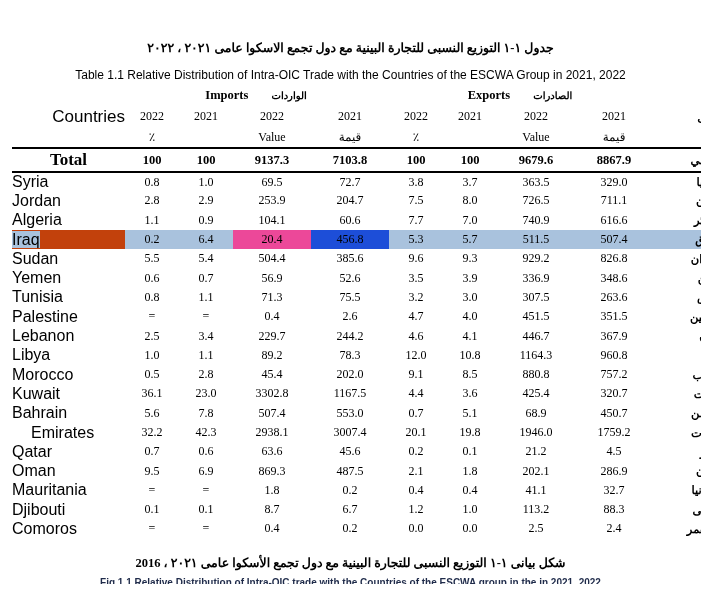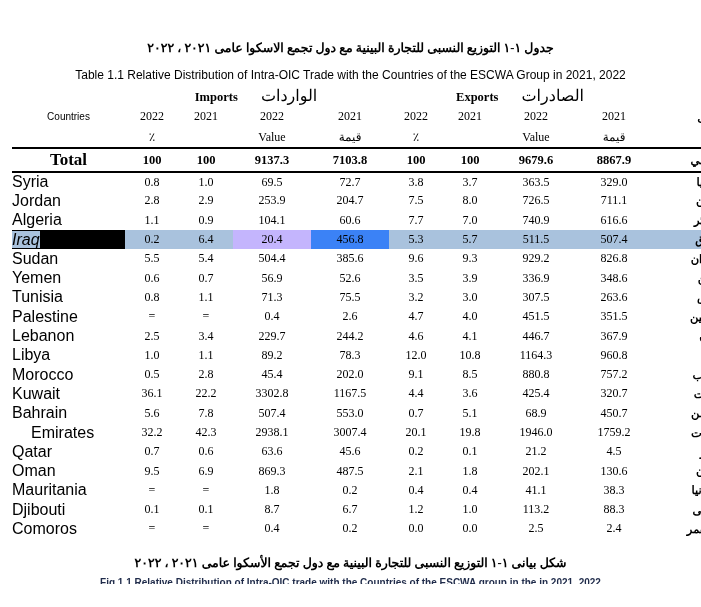--- a/index.html
+++ b/index.html
@@ -79,37 +79,37 @@
   .vl-left   { border-left: 1.4px solid #000; }
 
   
   .hdr-group {
     text-align: center;
     font-weight: bold;
     font-size: 12.5px;
     height: 19px;
     font-family: "Liberation Serif", serif;
   }
-  .hdr-group .ar { font-weight: normal; font-size: 16px; padding-right: 6px; margin-left: 20px;}
+  .hdr-group .ar { font-weight: bold; font-size: 10px; padding-right: 6px; margin-left: 20px;}
   .hdr-group .en { padding-left: 4px; }
   .hdr-yr {
     text-align: center;
     height: 22px;
     font-size: 12px;
     margin-top: 44px;
   }
   .hdr-sub {
     text-align: center;
     height: 21px;
     font-size: 12px;
   }
   .hdr-country {
-    text-align: center;
+    text-align: right;
     font-family: "Liberation Sans", sans-serif;
-    font-size: 10px;
+    font-size: 17px;
   }
   .hdr-ar {
     text-align: center;
     font-family: "Liberation Serif", serif;
     font-weight: bold;
     font-size: 11.5px;
     direction: rtl;
   }
 
   
@@ -286,25 +286,25 @@
             <td class="c-num-cell">0.9</td>
             <td class="c-num-cell">104.1</td>
             <td class="c-num-cell">60.6</td>
             <td class="c-num-cell vl-left">7.7</td>
             <td class="c-num-cell">7.0</td>
             <td class="c-num-cell">740.9</td>
             <td class="c-num-cell">616.6</td>
             <td class="c-ar-cell vl-left"><span>الجزائر</span></td>
           </tr>
           <tr class="drow highlight">
-            <td class="c-name" style="background: #000000; font-style: italic;"><span style="background: rgb(169, 194, 221);">Iraq</span></td>
+            <td class="c-name" style="background: #c2410c;"><span style="background: rgb(169, 194, 221);">Iraq</span></td>
             <td class="c-num-cell vl-left" style="background: rgb(169, 194, 221);">0.2</td>
             <td class="c-num-cell" style="background: rgb(169, 194, 221);">6.4</td>
-            <td class="c-num-cell" style="background: #c4b5fd;">20.4</td>
-            <td class="c-num-cell" style="background: #3b82f6;">456.8</td>
+            <td class="c-num-cell" style="background: #ec4899;">20.4</td>
+            <td class="c-num-cell" style="background: #1d4ed8;">456.8</td>
             <td class="c-num-cell vl-left" style="background: rgb(169, 194, 221);">5.3</td>
             <td class="c-num-cell" style="background: rgb(169, 194, 221);">5.7</td>
             <td class="c-num-cell" style="background: rgb(169, 194, 221);">511.5</td>
             <td class="c-num-cell" style="background: rgb(169, 194, 221);">507.4</td>
             <td class="c-ar-cell vl-left" style="background: rgb(169, 194, 221);"><span style="background: rgb(169, 194, 221);">العراق</span></td>
           </tr>
           <tr class="drow">
             <td class="c-name"><span>Sudan</span></td>
             <td class="c-num-cell vl-left">5.5</td>
             <td class="c-num-cell">5.4</td>
@@ -384,21 +384,21 @@
             <td class="c-num-cell">202.0</td>
             <td class="c-num-cell vl-left">9.1</td>
             <td class="c-num-cell">8.5</td>
             <td class="c-num-cell">880.8</td>
             <td class="c-num-cell">757.2</td>
             <td class="c-ar-cell vl-left"><span>المغرب</span></td>
           </tr>
           <tr class="drow">
             <td class="c-name"><span>Kuwait</span></td>
             <td class="c-num-cell vl-left">36.1</td>
-            <td class="c-num-cell">22.2</td>
+            <td class="c-num-cell">23.0</td>
             <td class="c-num-cell">3302.8</td>
             <td class="c-num-cell">1167.5</td>
             <td class="c-num-cell vl-left">4.4</td>
             <td class="c-num-cell">3.6</td>
             <td class="c-num-cell">425.4</td>
             <td class="c-num-cell">320.7</td>
             <td class="c-ar-cell vl-left"><span>الكويت</span></td>
           </tr>
           <tr class="drow">
             <td class="c-name"><span>Bahrain</span></td>
@@ -438,33 +438,33 @@
           </tr>
           <tr class="drow">
             <td class="c-name"><span>Oman</span></td>
             <td class="c-num-cell vl-left">9.5</td>
             <td class="c-num-cell">6.9</td>
             <td class="c-num-cell">869.3</td>
             <td class="c-num-cell">487.5</td>
             <td class="c-num-cell vl-left">2.1</td>
             <td class="c-num-cell">1.8</td>
             <td class="c-num-cell">202.1</td>
-            <td class="c-num-cell">130.6</td>
+            <td class="c-num-cell">286.9</td>
             <td class="c-ar-cell vl-left"><span>عمـان</span></td>
           </tr>
           <tr class="drow">
             <td class="c-name"><span>Mauritania</span></td>
             <td class="c-num-cell vl-left">=</td>
             <td class="c-num-cell">=</td>
             <td class="c-num-cell">1.8</td>
             <td class="c-num-cell">0.2</td>
             <td class="c-num-cell vl-left">0.4</td>
             <td class="c-num-cell">0.4</td>
             <td class="c-num-cell">41.1</td>
-            <td class="c-num-cell">38.3</td>
+            <td class="c-num-cell">32.7</td>
             <td class="c-ar-cell vl-left"><span>موريتانيا</span></td>
           </tr>
           <tr class="drow">
             <td class="c-name"><span>Djibouti</span></td>
             <td class="c-num-cell vl-left">0.1</td>
             <td class="c-num-cell">0.1</td>
             <td class="c-num-cell">8.7</td>
             <td class="c-num-cell">6.7</td>
             <td class="c-num-cell vl-left">1.2</td>
             <td class="c-num-cell">1.0</td>
@@ -487,16 +487,16 @@
         </tbody>
 
       <tfoot>
         <tr>
           <td class="tb-top" colspan="10" style="height:0"></td>
         </tr>
       </tfoot>
     </table>
   </div>
 
-  <div class="fig-ar">شكل بيانى ١-١ التوزيع النسبى للتجارة البينية مع دول تجمع الأسكوا عامى ٢٠٢١ ، ٢٠٢٢</div>
+  <div class="fig-ar">شكل بيانى ١-١ التوزيع النسبى للتجارة البينية مع دول تجمع الأسكوا عامى ٢٠٢١ ، 2016</div>
   <div class="fig-en">Fig 1.1 Relative Distribution of Intra-OIC trade with the Countries of the ESCWA group in the in 2021, 2022</div>
 
 </div>
 
 </body></html>

